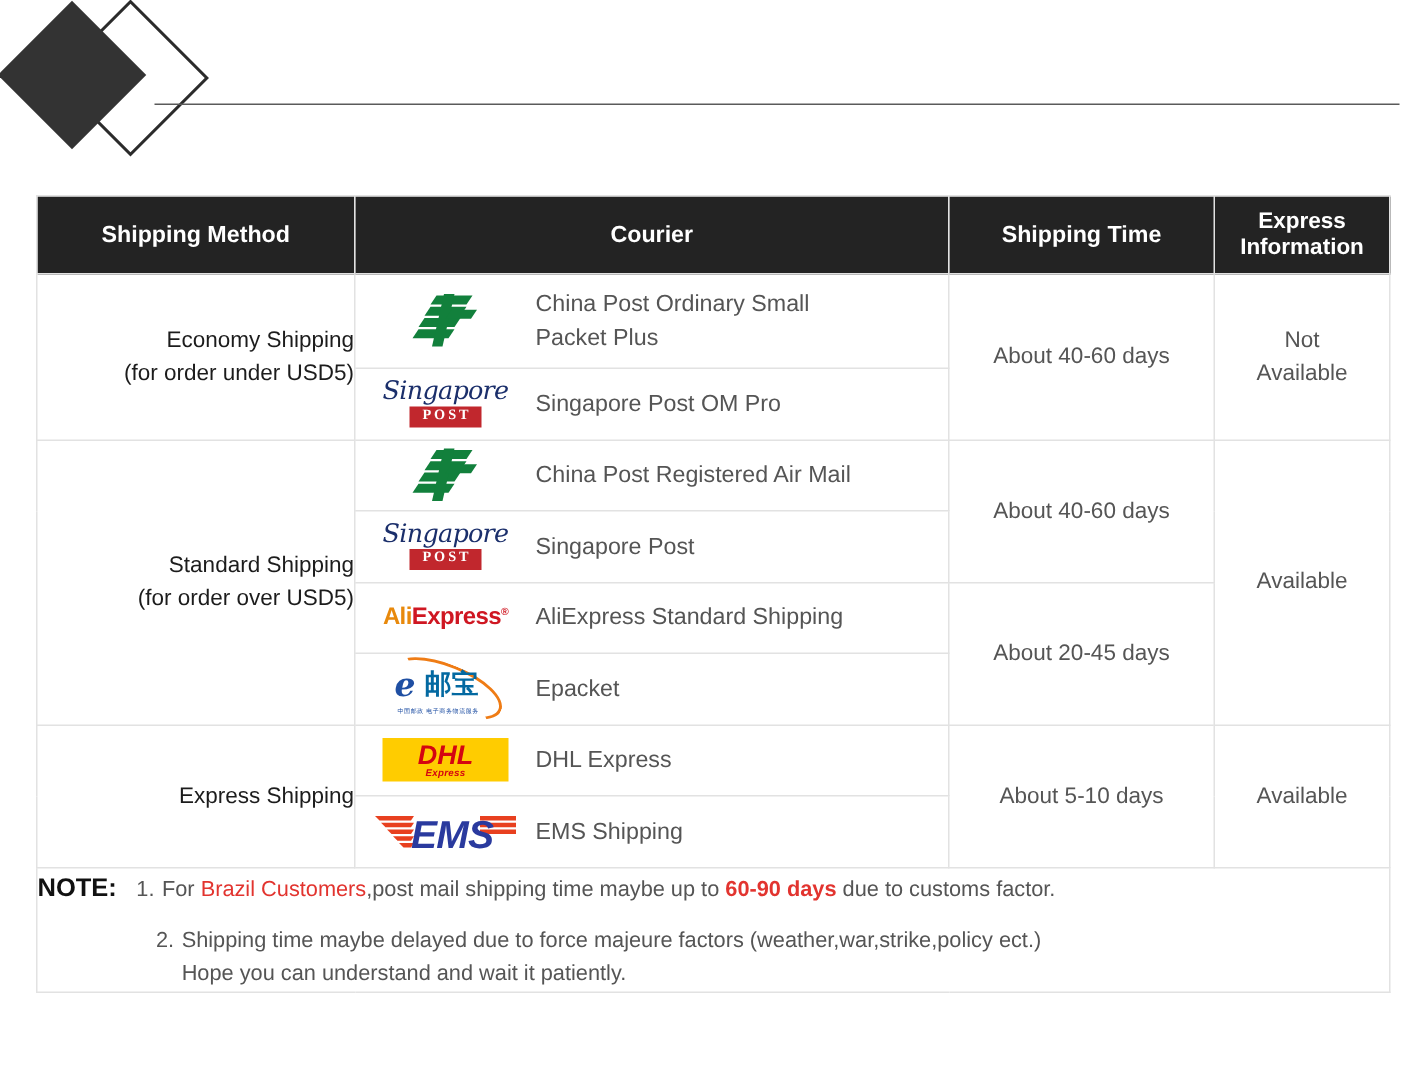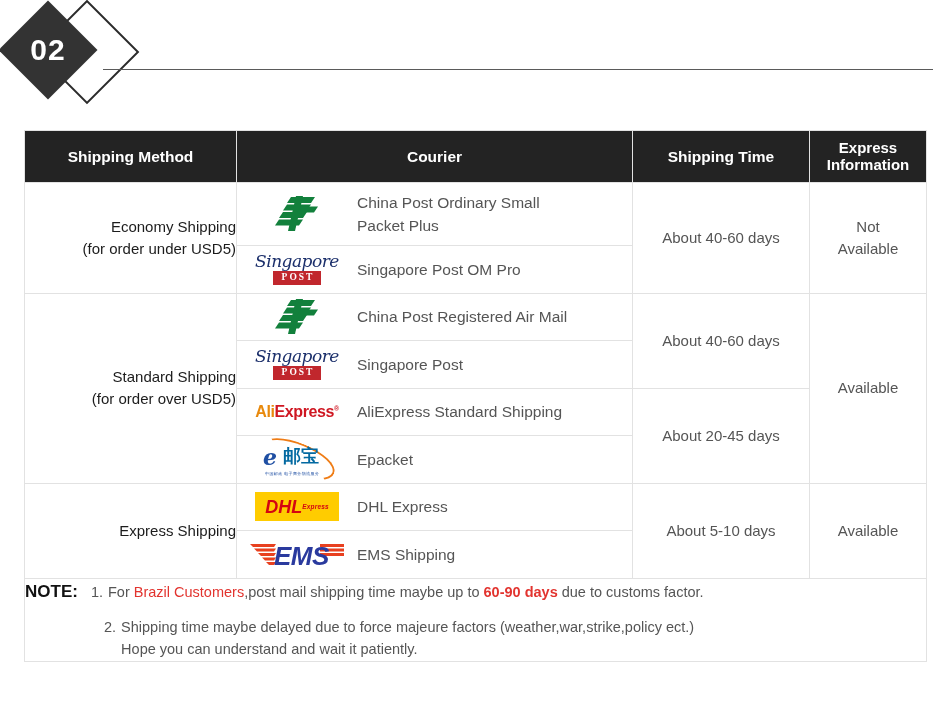--- a/index.html
+++ b/index.html
@@ -212,21 +212,21 @@
     color: #1f4fa3;
     letter-spacing: 0.4px;
     white-space: nowrap;
   }
 
   .logo-dhl {
     width: 84px;
     height: 29px;
     background: #ffcc00;
     display: flex;
-    flex-direction: row;
+    flex-direction: column;
     align-items: center;
     justify-content: center;
     line-height: 1;
   }
   .dhl-main {
     color: #d40511;
     font-size: 18px;
     font-weight: bold;
     font-style: italic;
     letter-spacing: 0px;
@@ -279,21 +279,20 @@
   }
   .red { color: #e2342f; }
   .red-bold { color: #e2342f; font-weight: bold; }
 </style>
 </head>
 <body>
 
 <div class="header">
   <div class="diamond-outline"></div>
   <div class="diamond-solid"></div>
-  <div class="diamond-number">02</div>
   <div class="header-rule"></div>
 </div>
 
 <div class="table-wrap">
 <table class="ship">
   <colgroup>
     <col style="width:212px">
     <col style="width:396px">
     <col style="width:177px">
     <col style="width:117px">

